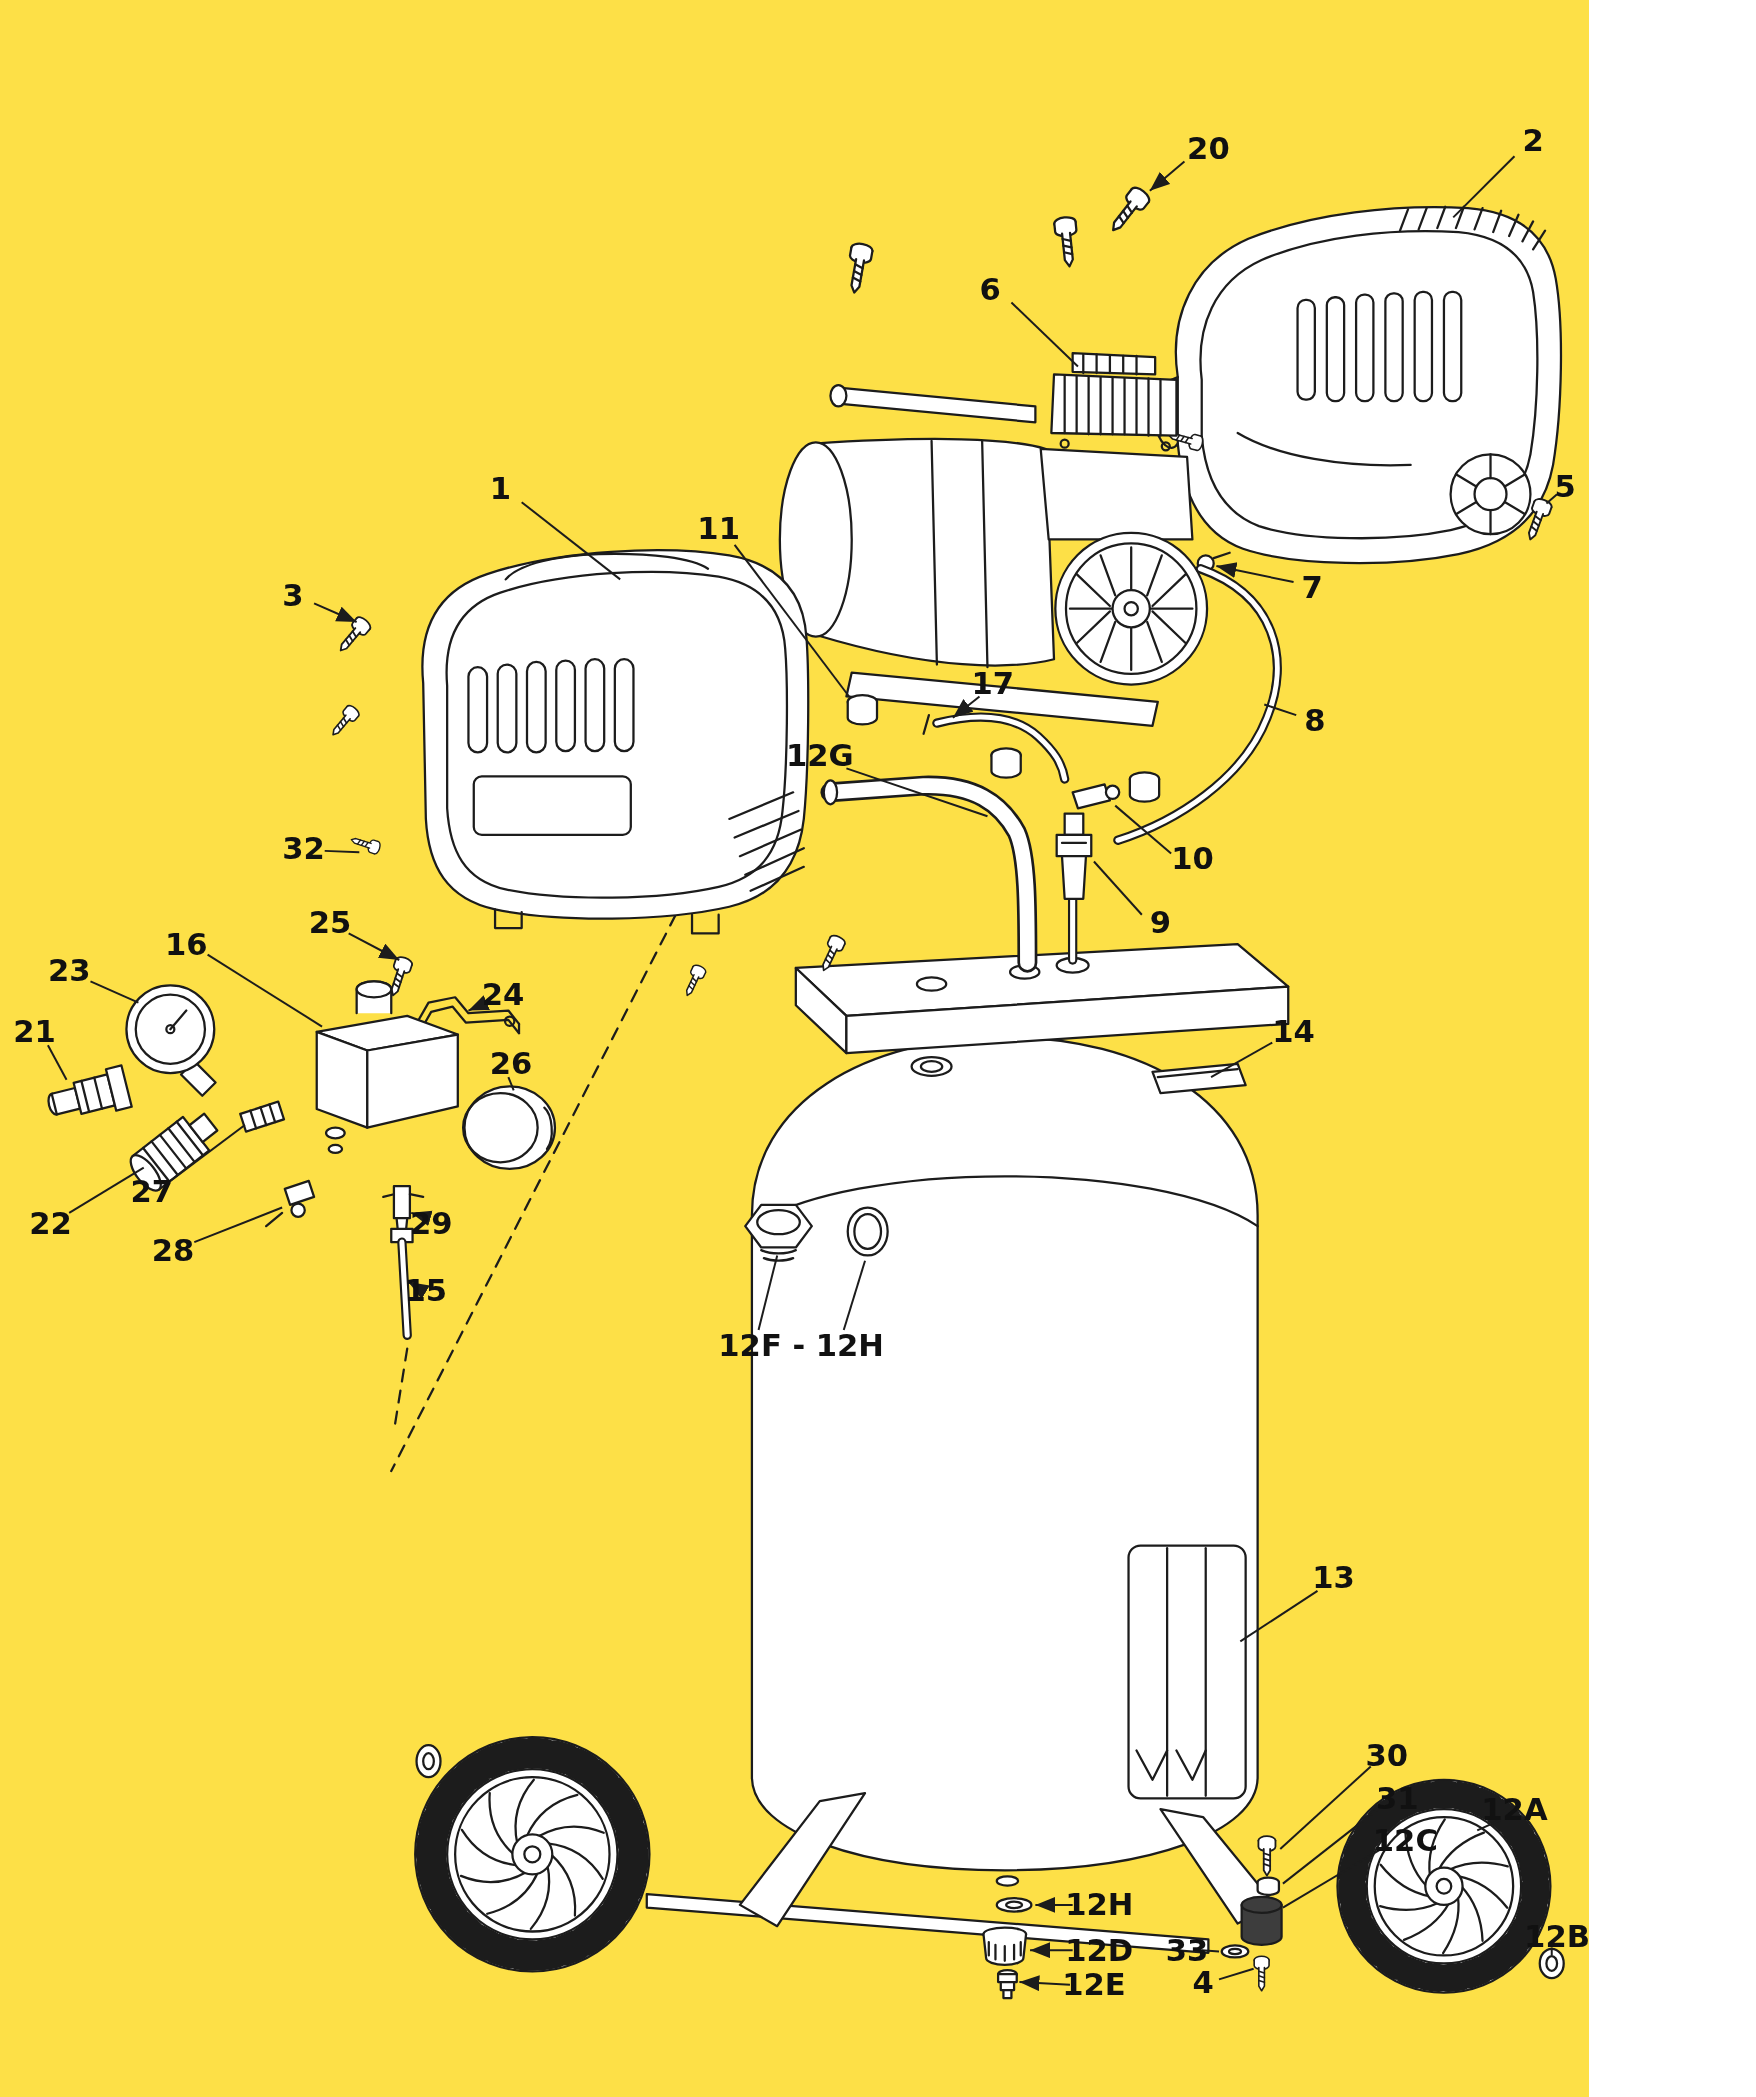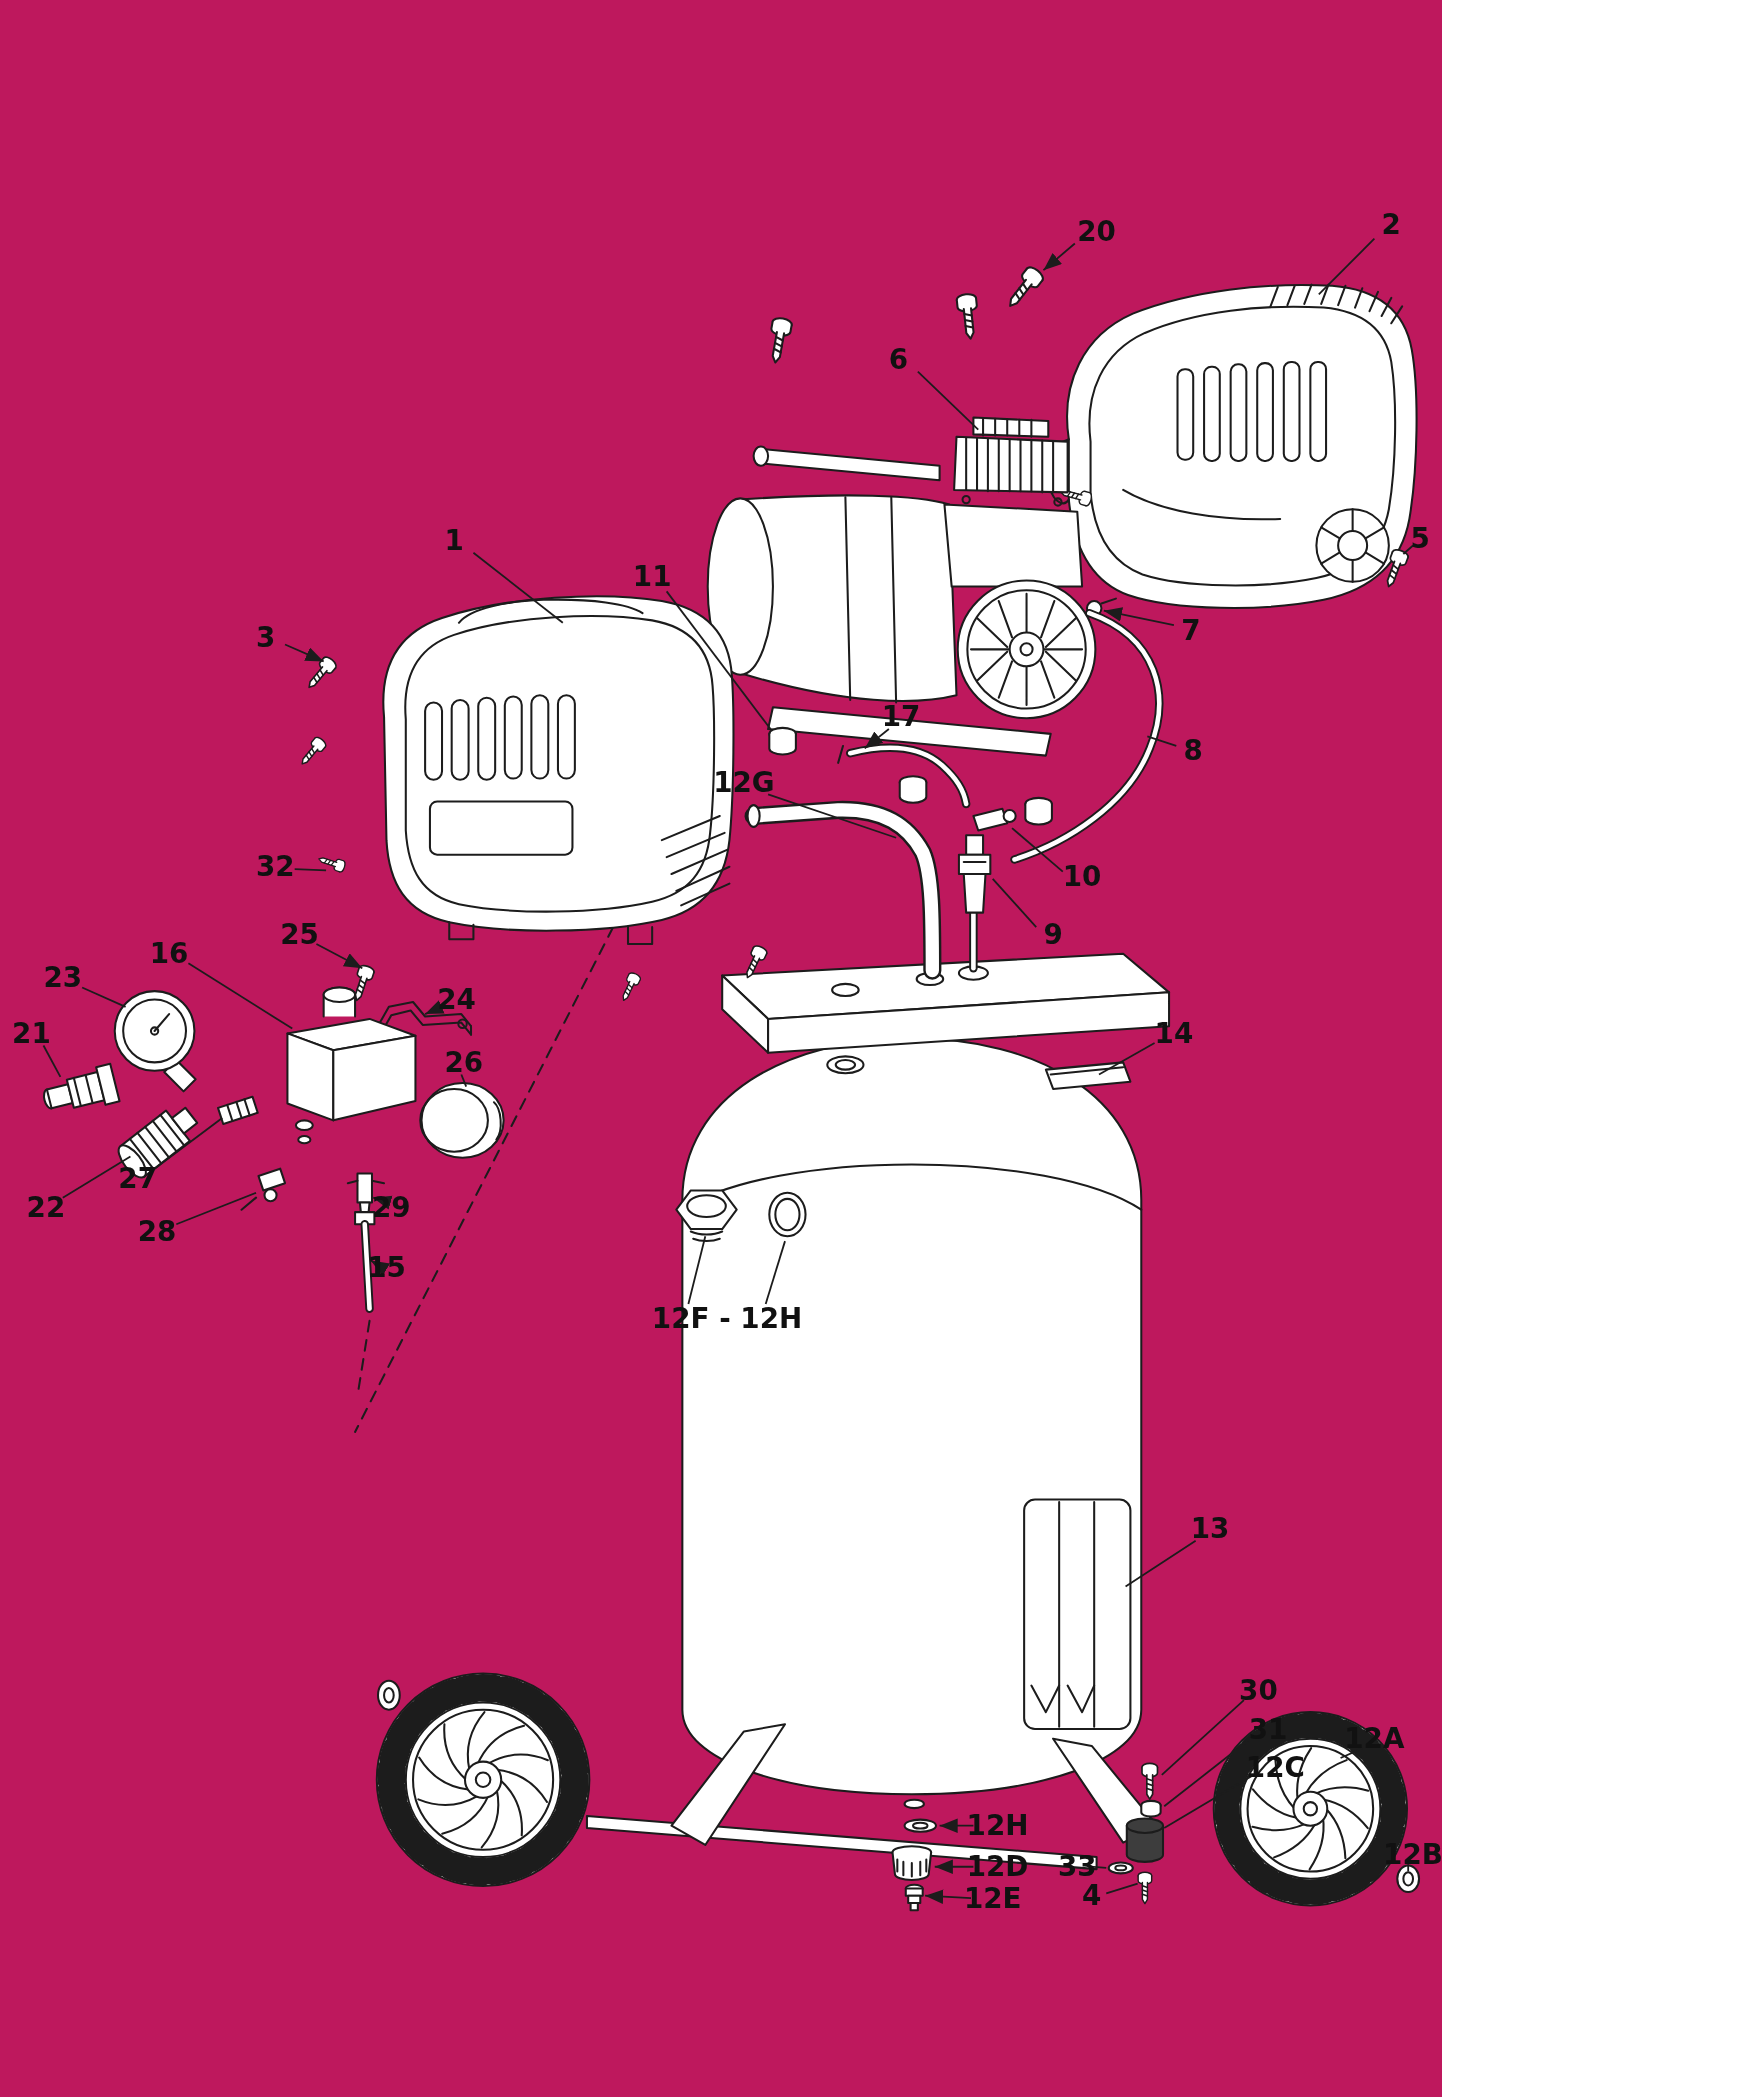--- a/index.html
+++ b/index.html
@@ -1,17 +1,17 @@
 <!DOCTYPE html>
 <html style="font-size:11.8px"><head>
 <meta charset="utf-8">
 <style>
   *{box-sizing:border-box}
   html,body{margin:0;padding:0;background:#ffffff}
-  .page{width:1442px;height:2097px;background:#be185d;overflow:hidden}
+  .page{width:1589px;height:2097px;background:#fde047;overflow:hidden}
   svg{display:block;width:100%;height:100%}
   .art{stroke:#1c1c1c;stroke-width:1.7;fill:none;stroke-linecap:round;stroke-linejoin:round}
   .fill{fill:#ffffff}
   .tube-o{stroke-width:7;fill:none}
   .tube-i{stroke:#ffffff;stroke-width:3.8;fill:none}
   .tube-o2{stroke-width:15;fill:none}
   .tube-i2{stroke:#ffffff;stroke-width:11;fill:none}
   .dash{stroke-dasharray:9 7}
   .leader{stroke:#1c1c1c;stroke-width:1.5;fill:none}
   .callout{font-family:"DejaVu Sans","Liberation Sans",sans-serif;font-weight:bold;

